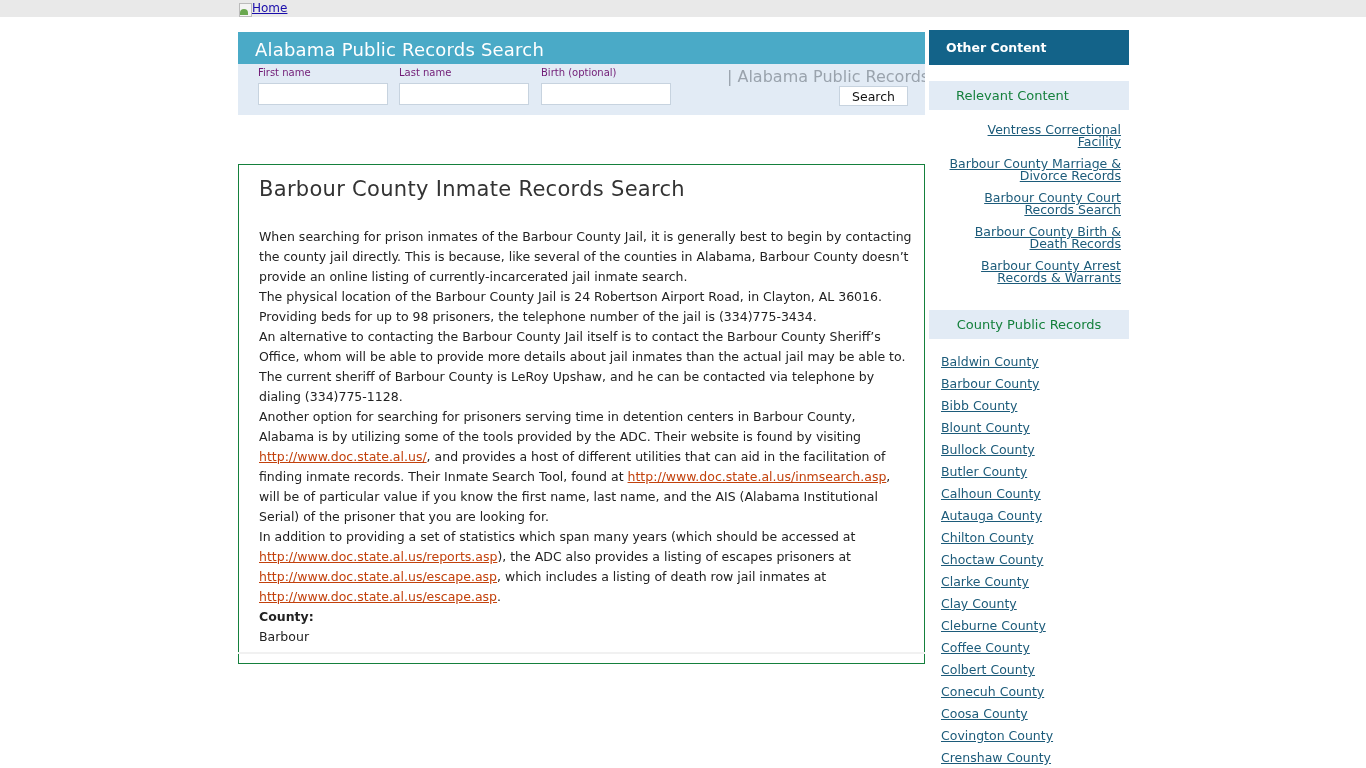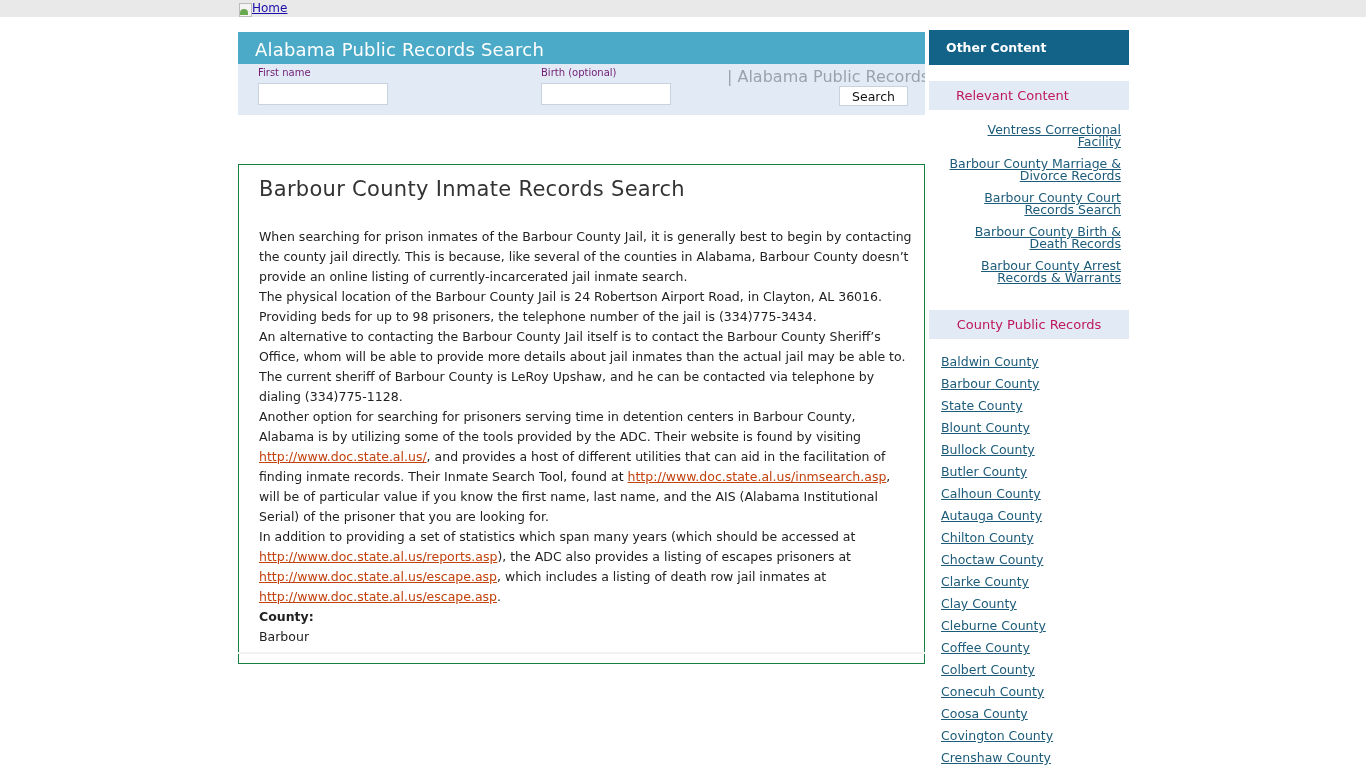--- a/index.html
+++ b/index.html
@@ -91,21 +91,21 @@
   .county-label { font-weight: bold; }
 
   
   .sidebar-header {
     position: absolute; left: 929px; top: 30px; width: 200px; height: 35px;
     background: #136389; color: #fff; font-size: 12.5px; font-weight: bold;
     padding-left: 17px; line-height: 35px;
   }
   .sidebar-section {
     position: absolute; left: 929px; width: 200px; height: 29px;
-    background: #e2ebf5; color: #be185d; font-size: 13px; line-height: 29px;
+    background: #e2ebf5; color: #15803d; font-size: 13px; line-height: 29px;
   }
   .sidebar-section.relevant { top: 81px; padding-left: 27px; }
   .sidebar-section.county { top: 310px; text-align: center; }
   .relevant-list { position: absolute; left: 941px; top: 124px; width: 180px; }
   .relevant-list a {
     display: block; font-size: 12.5px; line-height: 12px; color: #1c5b7a;
     text-decoration: underline; margin-bottom: 10px; cursor: pointer; text-align: right;
   }
   .county-list { position: absolute; left: 941px; top: 351px; width: 180px; }
   .county-list a {
@@ -123,20 +123,24 @@
 </a>
 
 <div class="search-panel">
   <div class="search-title-bar">
     <span class="search-title">Alabama Public Records Search</span>
   </div>
   <div class="watermark">| Alabama Public Records</div>
 
   <div class="field-group" style="left:20px;">
     <label class="field-label">First name</label>
+    <input class="field-input" type="text" value="" style="">
+  </div>
+  <div class="field-group" style="left:161px;">
+    <label class="field-label">Last name</label>
     <input class="field-input" type="text" value="" style="">
   </div>
   <div class="field-group" style="left:303px;">
     <label class="field-label">Birth (optional)</label>
     <input class="field-input" type="text" value="" style="">
   </div>
   <button class="search-button">Search</button>
 </div>
 
 <div class="content-box">
@@ -160,21 +164,21 @@
   <a>Barbour County Marriage &amp; Divorce Records</a>
   <a>Barbour County Court Records Search</a>
   <a>Barbour County Birth &amp; Death Records</a>
   <a>Barbour County Arrest Records &amp; Warrants</a>
 </div>
 
 <div class="sidebar-section county">County Public Records</div>
 <div class="county-list">
   <a>Baldwin County</a>
   <a>Barbour County</a>
-  <a>State County</a>
+  <a>Bibb County</a>
   <a>Blount County</a>
   <a>Bullock County</a>
   <a>Butler County</a>
   <a>Calhoun County</a>
   <a>Autauga County</a>
   <a>Chilton County</a>
   <a>Choctaw County</a>
   <a>Clarke County</a>
   <a>Clay County</a>
   <a>Cleburne County</a>

